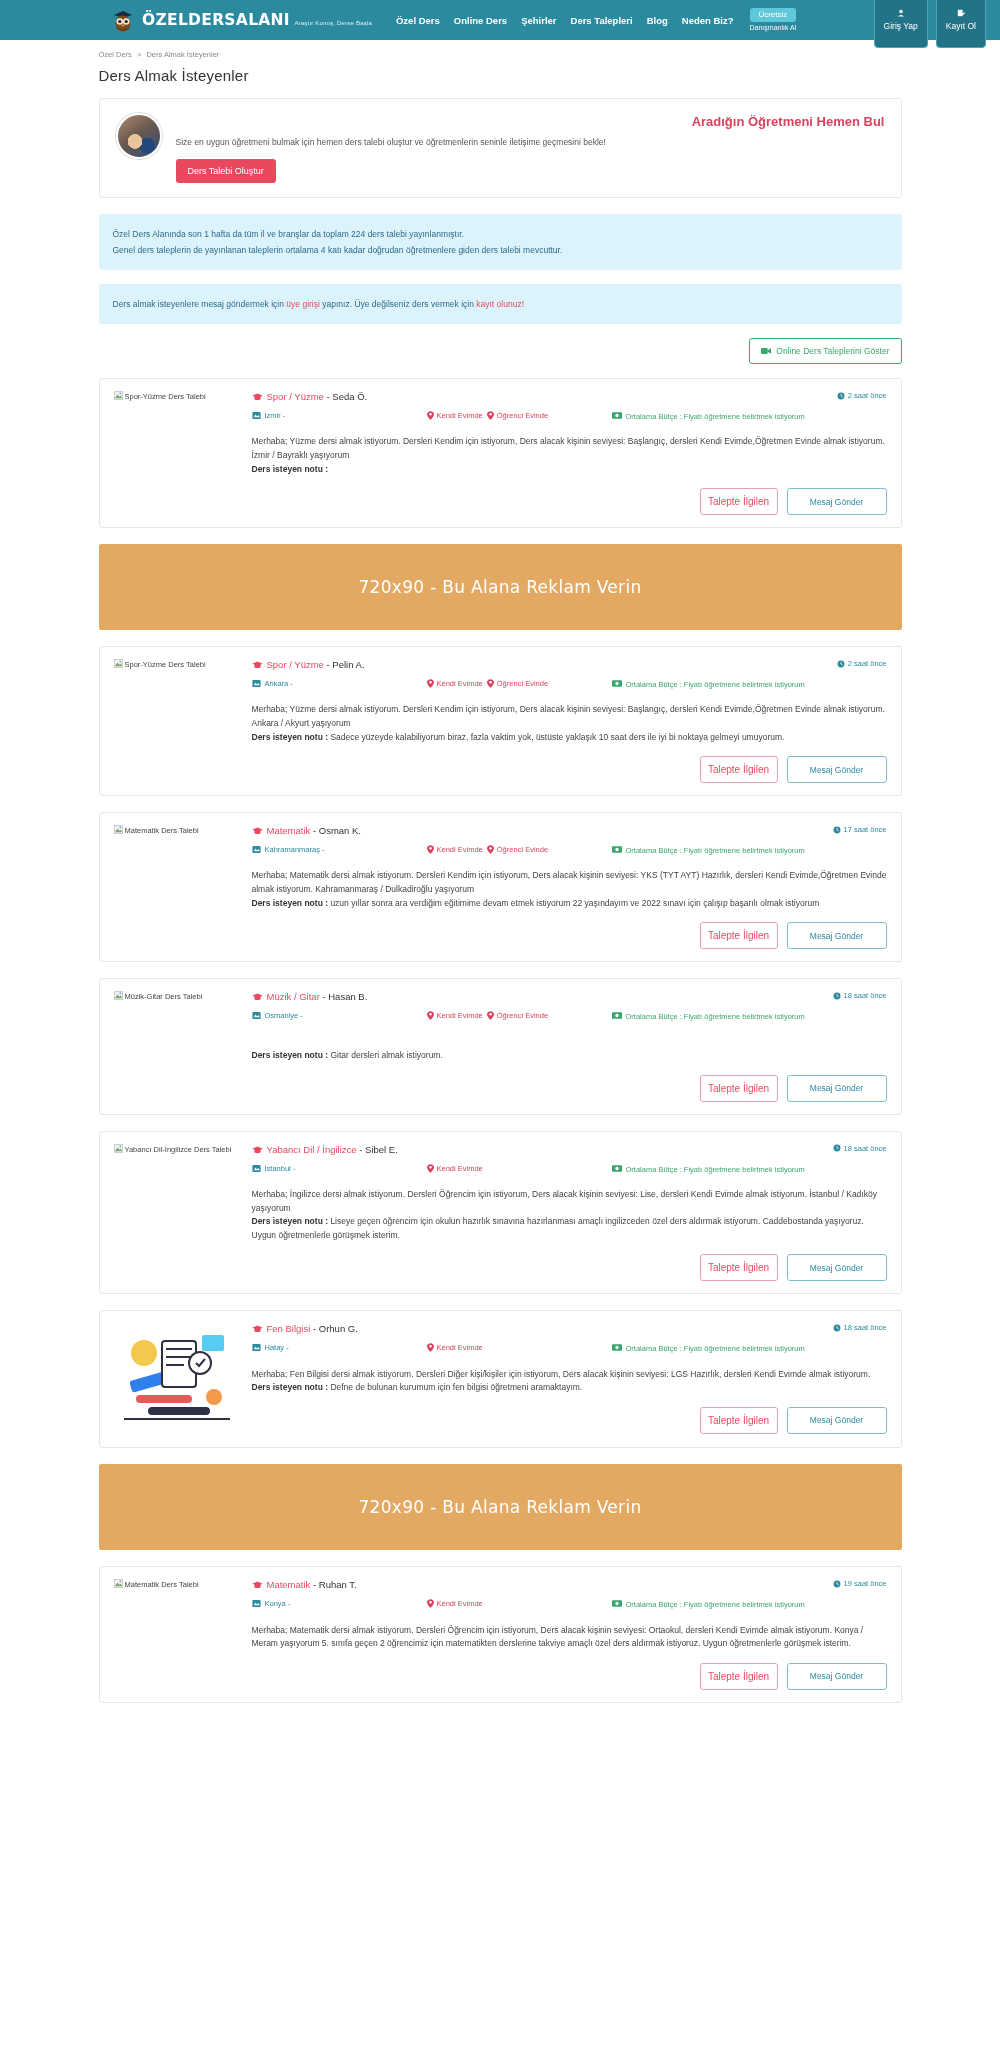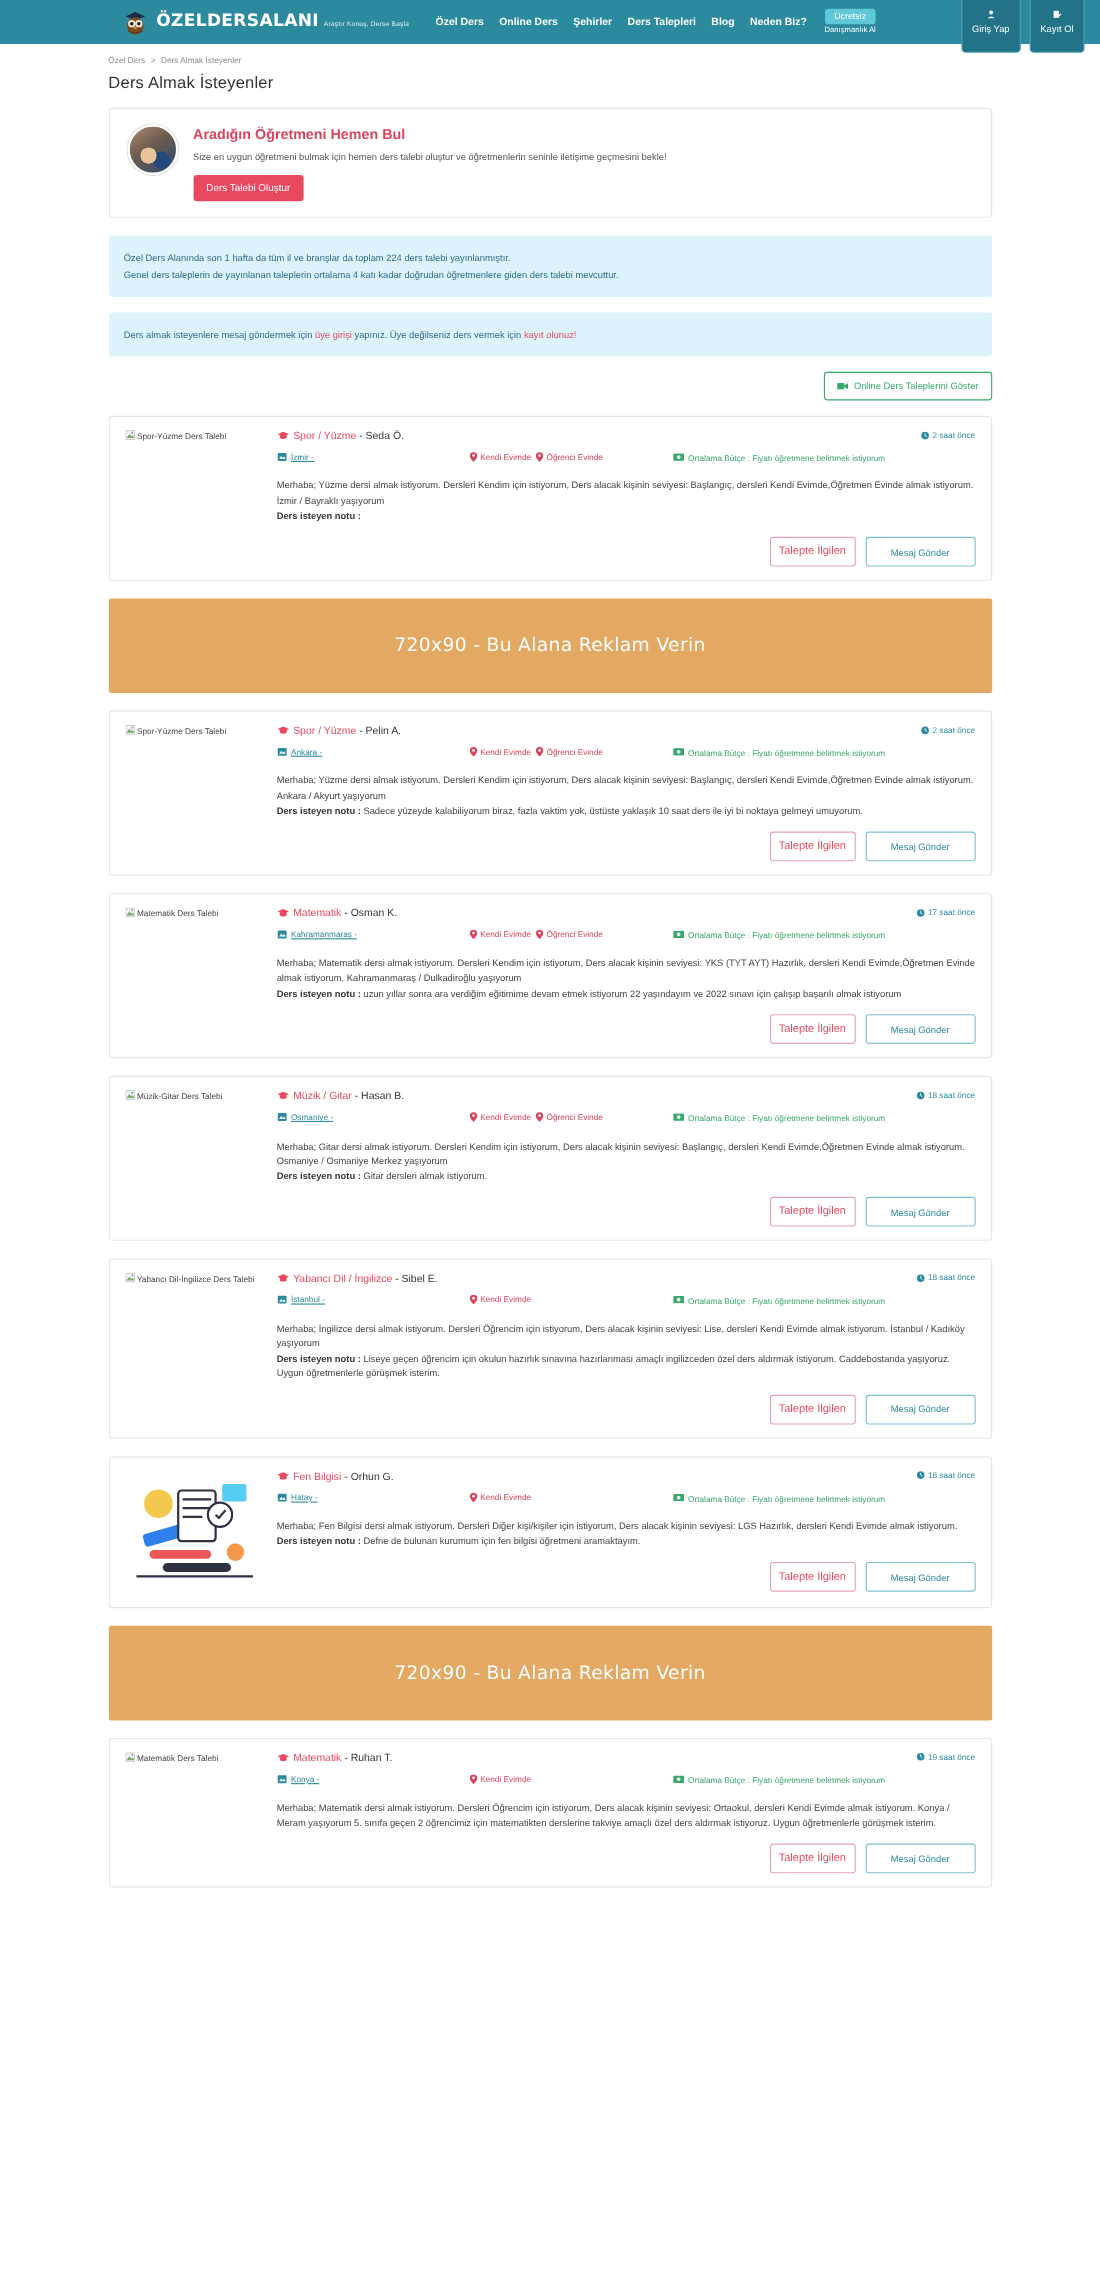--- a/index.html
+++ b/index.html
@@ -148,20 +148,21 @@
     position:absolute; left:8px; top:18px; width:30px; height:28px;
     background: radial-gradient(circle at 30% 30%, #e8c49c 0 25%, transparent 26%),
                 radial-gradient(circle at 70% 45%, #23497c 0 30%, transparent 31%);
   }
   .promo-body { flex: 1 1 auto; padding-top: 1px; }
   .promo-title {
     color: #d9435e;
     font-size: 13px;
     font-weight: bold;
     margin-bottom: 7px;
+    text-align: right;
   }
   .promo-text {
     font-size: 8.5px;
     color: #555;
     line-height: 1.5;
     margin-bottom: 10px;
   }
   .btn-primary-red {
     display: inline-block;
     background: #e8495f;
@@ -261,21 +262,20 @@
     margin-top: 9px;
     font-size: 7.5px;
     align-items: flex-start;
   }
   .meta-city {
     flex: 0 0 175px;
     color: #2b8a9e;
     display: flex;
     align-items: flex-start;
     gap: 4px;
-    text-decoration: underline;
   }
   .meta-venue {
     flex: 0 0 185px;
     color: #d9435e;
     display: flex;
     align-items: center;
     gap: 4px;
     flex-wrap: wrap;
   }
   .venue-item { display: inline-flex; align-items: center; gap: 3px; }
@@ -787,21 +787,20 @@
             <svg width="10" height="7" viewBox="0 0 12 8">
                     <rect x="0" y="0" width="12" height="8" rx="1" fill="#3aa76d"></rect>
                     <circle cx="6" cy="4" r="2" fill="#ffffff"></circle>
                   </svg>
           </span>
                 <span>Ortalama Bütçe : Fiyatı öğretmene belirtmek istiyorum</span>
         </div>
       </div>
 
       <div class="desc">
-        <span>Merhaba; Gitar dersi almak istiyorum. Dersleri Kendim için istiyorum, Ders alacak kişinin seviyesi: Başlangıç, dersleri Kendi Evimde,Öğretmen Evinde almak istiyorum. Osmaniye / Osmaniye Merkez yaşıyorum</span>
         <span class="note-block">
           <br><span class="note-label">Ders isteyen notu : </span><span>Gitar dersleri almak istiyorum.</span>
         </span>
       </div>
 
       <div class="actions">
         <button class="btn-outline-red">Talepte İlgilen</button>
         <button class="btn-outline-teal">Mesaj Gönder</button>
       </div>
     </div>

